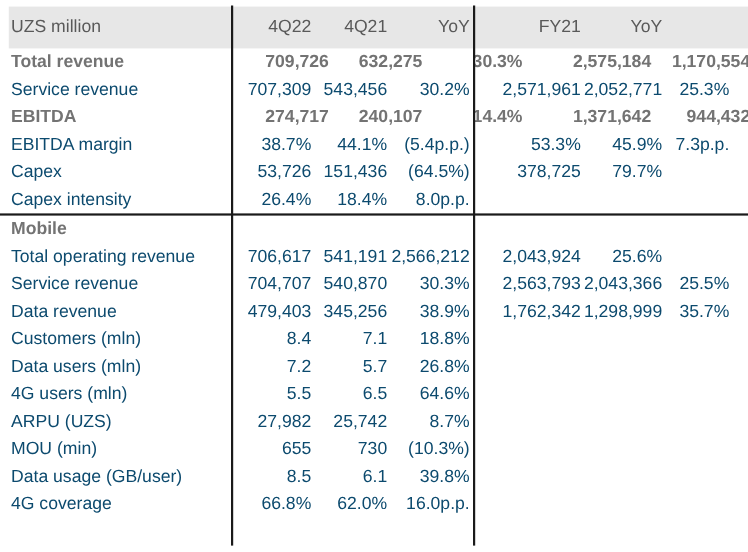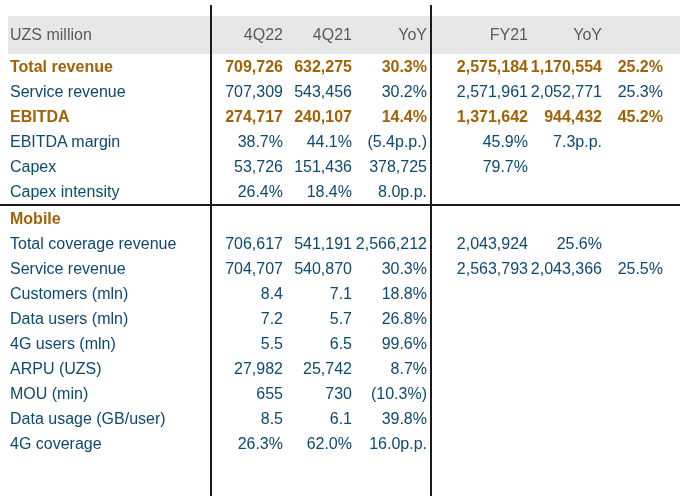--- a/index.html
+++ b/index.html
@@ -29,32 +29,32 @@
   .v2 { left: 430px; }
   .row {
     display: grid;
     grid-template-columns: 202px 73px 69px 78px 98px 74px 61px;
     height: 25px;
     align-items: center;
     white-space: nowrap;
   }
   .row.header {
     height: 38px;
-    margin-top: 16px;
+    margin-top: 6px;
     width: 672px;
     background: #e7e7e7;
     color: #595959;
     font-weight: 400;
   }
   .cell { overflow: visible; }
   .cell.label { padding-left: 2px; text-align: left; }
   .cell.num { text-align: right; }
   .row > .cell:nth-child(4) { padding-right: 3px; }
   .row.normal { color: #0c4a6e; font-weight: 400; }
-  .row.bold, .row.section { color: #a16207; font-weight: 700; }
+  .row.bold, .row.section { color: #737373; font-weight: 700; gap: 16px; }
   .hline {
     height: 2px;
     width: 680px;
     margin-left: -8px;
     background: #1a1a1a;
   }
 </style>
 </head>
 <body>
 
@@ -100,28 +100,30 @@
     <div class="cell num">1,371,642</div>
     <div class="cell num">944,432</div>
     <div class="cell num">45.2%</div>
   </div>
 
   <div class="row normal">
     <div class="cell label">EBITDA margin</div>
     <div class="cell num">38.7%</div>
     <div class="cell num">44.1%</div>
     <div class="cell num">(5.4p.p.)</div>
+    <div class="cell num">53.3%</div>
     <div class="cell num">45.9%</div>
     <div class="cell num">7.3p.p.</div>
   </div>
 
   <div class="row normal">
     <div class="cell label">Capex</div>
     <div class="cell num">53,726</div>
     <div class="cell num">151,436</div>
+    <div class="cell num">(64.5%)</div>
     <div class="cell num">378,725</div>
     <div class="cell num">79.7%</div>
   </div>
 
   <div class="row normal">
     <div class="cell label">Capex intensity</div>
     <div class="cell num">26.4%</div>
     <div class="cell num">18.4%</div>
     <div class="cell num">8.0p.p.</div>
     <div class="cell num"></div>
@@ -133,38 +135,47 @@
     <div class="cell label">Mobile</div>
     <div class="cell num"></div>
     <div class="cell num"></div>
     <div class="cell num"></div>
     <div class="cell num"></div>
     <div class="cell num"></div>
     <div class="cell num"></div>
   </div>
 
   <div class="row normal">
-    <div class="cell label">Total coverage revenue</div>
+    <div class="cell label">Total operating revenue</div>
     <div class="cell num">706,617</div>
     <div class="cell num">541,191</div>
     <div class="cell num">2,566,212</div>
     <div class="cell num">2,043,924</div>
     <div class="cell num">25.6%</div>
   </div>
 
   <div class="row normal">
     <div class="cell label">Service revenue</div>
     <div class="cell num">704,707</div>
     <div class="cell num">540,870</div>
     <div class="cell num">30.3%</div>
     <div class="cell num">2,563,793</div>
     <div class="cell num">2,043,366</div>
     <div class="cell num">25.5%</div>
   </div>
 
+  <div class="row normal">
+    <div class="cell label">Data revenue</div>
+    <div class="cell num">479,403</div>
+    <div class="cell num">345,256</div>
+    <div class="cell num">38.9%</div>
+    <div class="cell num">1,762,342</div>
+    <div class="cell num">1,298,999</div>
+    <div class="cell num">35.7%</div>
+  </div>
 
   <div class="row normal">
     <div class="cell label">Customers (mln)</div>
     <div class="cell num">8.4</div>
     <div class="cell num">7.1</div>
     <div class="cell num">18.8%</div>
     <div class="cell num"></div>
     <div class="cell num"></div>
     <div class="cell num"></div>
   </div>
@@ -177,21 +188,21 @@
     <div class="cell num"></div>
     <div class="cell num"></div>
     <div class="cell num"></div>
   </div>
 
 
   <div class="row normal">
     <div class="cell label">4G users (mln)</div>
     <div class="cell num">5.5</div>
     <div class="cell num">6.5</div>
-    <div class="cell num">99.6%</div>
+    <div class="cell num">64.6%</div>
     <div class="cell num"></div>
     <div class="cell num"></div>
     <div class="cell num"></div>
   </div>
 
   <div class="row normal">
     <div class="cell label">ARPU (UZS)</div>
     <div class="cell num">27,982</div>
     <div class="cell num">25,742</div>
     <div class="cell num">8.7%</div>
@@ -215,21 +226,21 @@
     <div class="cell num">8.5</div>
     <div class="cell num">6.1</div>
     <div class="cell num">39.8%</div>
     <div class="cell num"></div>
     <div class="cell num"></div>
     <div class="cell num"></div>
   </div>
 
   <div class="row normal">
     <div class="cell label">4G coverage</div>
-    <div class="cell num">26.3%</div>
+    <div class="cell num">66.8%</div>
     <div class="cell num">62.0%</div>
     <div class="cell num">16.0p.p.</div>
     <div class="cell num"></div>
     <div class="cell num"></div>
     <div class="cell num"></div>
   </div>
 </div>
 </div>
 
 </body></html>

